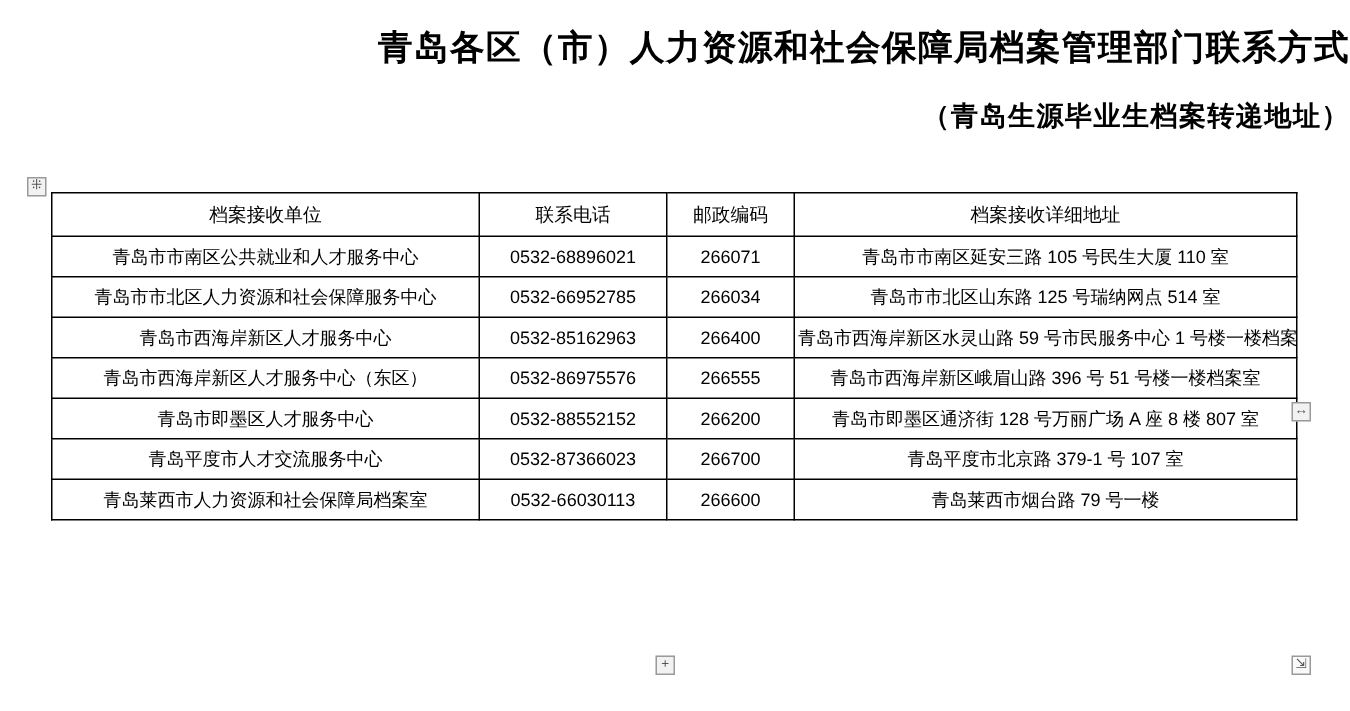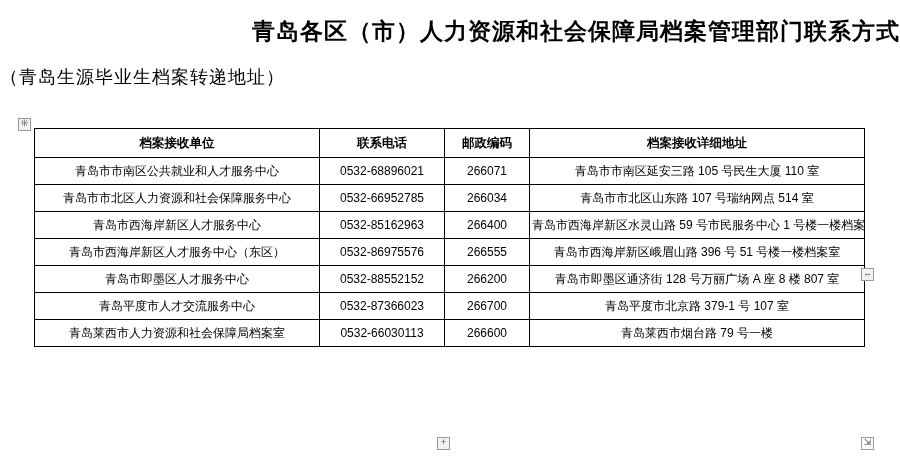--- a/index.html
+++ b/index.html
@@ -24,23 +24,23 @@
   .title {
     text-align: right;
     font-size: 23px;
     font-weight: bold;
     letter-spacing: 1px;
     padding-top: 16px;
     color: #000;
     font-family: "Liberation Serif", serif;
   }
   .subtitle {
-    text-align: left;
+    text-align: right;
     font-size: 18px;
-    font-weight: normal;
+    font-weight: bold;
     letter-spacing: 1px;
     padding-top: 18px;
     color: #000;
     font-family: "Liberation Serif", serif;
   }
   .table-wrap {
     position: absolute;
     left: 34px;
     top: 128px;
     width: 830px;
@@ -57,21 +57,21 @@
     text-align: center;
     vertical-align: middle;
     font-size: 12px;
     height: 24px;
     line-height: 14px;
     padding: 1px 2px;
     white-space: nowrap;
     overflow: hidden;
   }
   table.contacts th {
-    font-weight: bold;
+    font-weight: normal;
     font-size: 12.5px;
     height: 26px;
   }
   col.c0 { width: 285px; }
   col.c1 { width: 125px; }
   col.c2 { width: 85px; }
   col.c3 { width: 335px; }
 
   
   .handle {
@@ -127,21 +127,21 @@
         <tr>
           <td>青岛市市南区公共就业和人才服务中心</td>
           <td>0532-68896021</td>
           <td>266071</td>
           <td>青岛市市南区延安三路 105 号民生大厦 110 室</td>
         </tr>
         <tr>
           <td>青岛市市北区人力资源和社会保障服务中心</td>
           <td>0532-66952785</td>
           <td>266034</td>
-          <td>青岛市市北区山东路 107 号瑞纳网点 514 室</td>
+          <td>青岛市市北区山东路 125 号瑞纳网点 514 室</td>
         </tr>
         <tr>
           <td>青岛市西海岸新区人才服务中心</td>
           <td>0532-85162963</td>
           <td>266400</td>
           <td>青岛市西海岸新区水灵山路 59 号市民服务中心 1 号楼一楼档案室</td>
         </tr>
         <tr>
           <td>青岛市西海岸新区人才服务中心（东区）</td>
           <td>0532-86975576</td>

